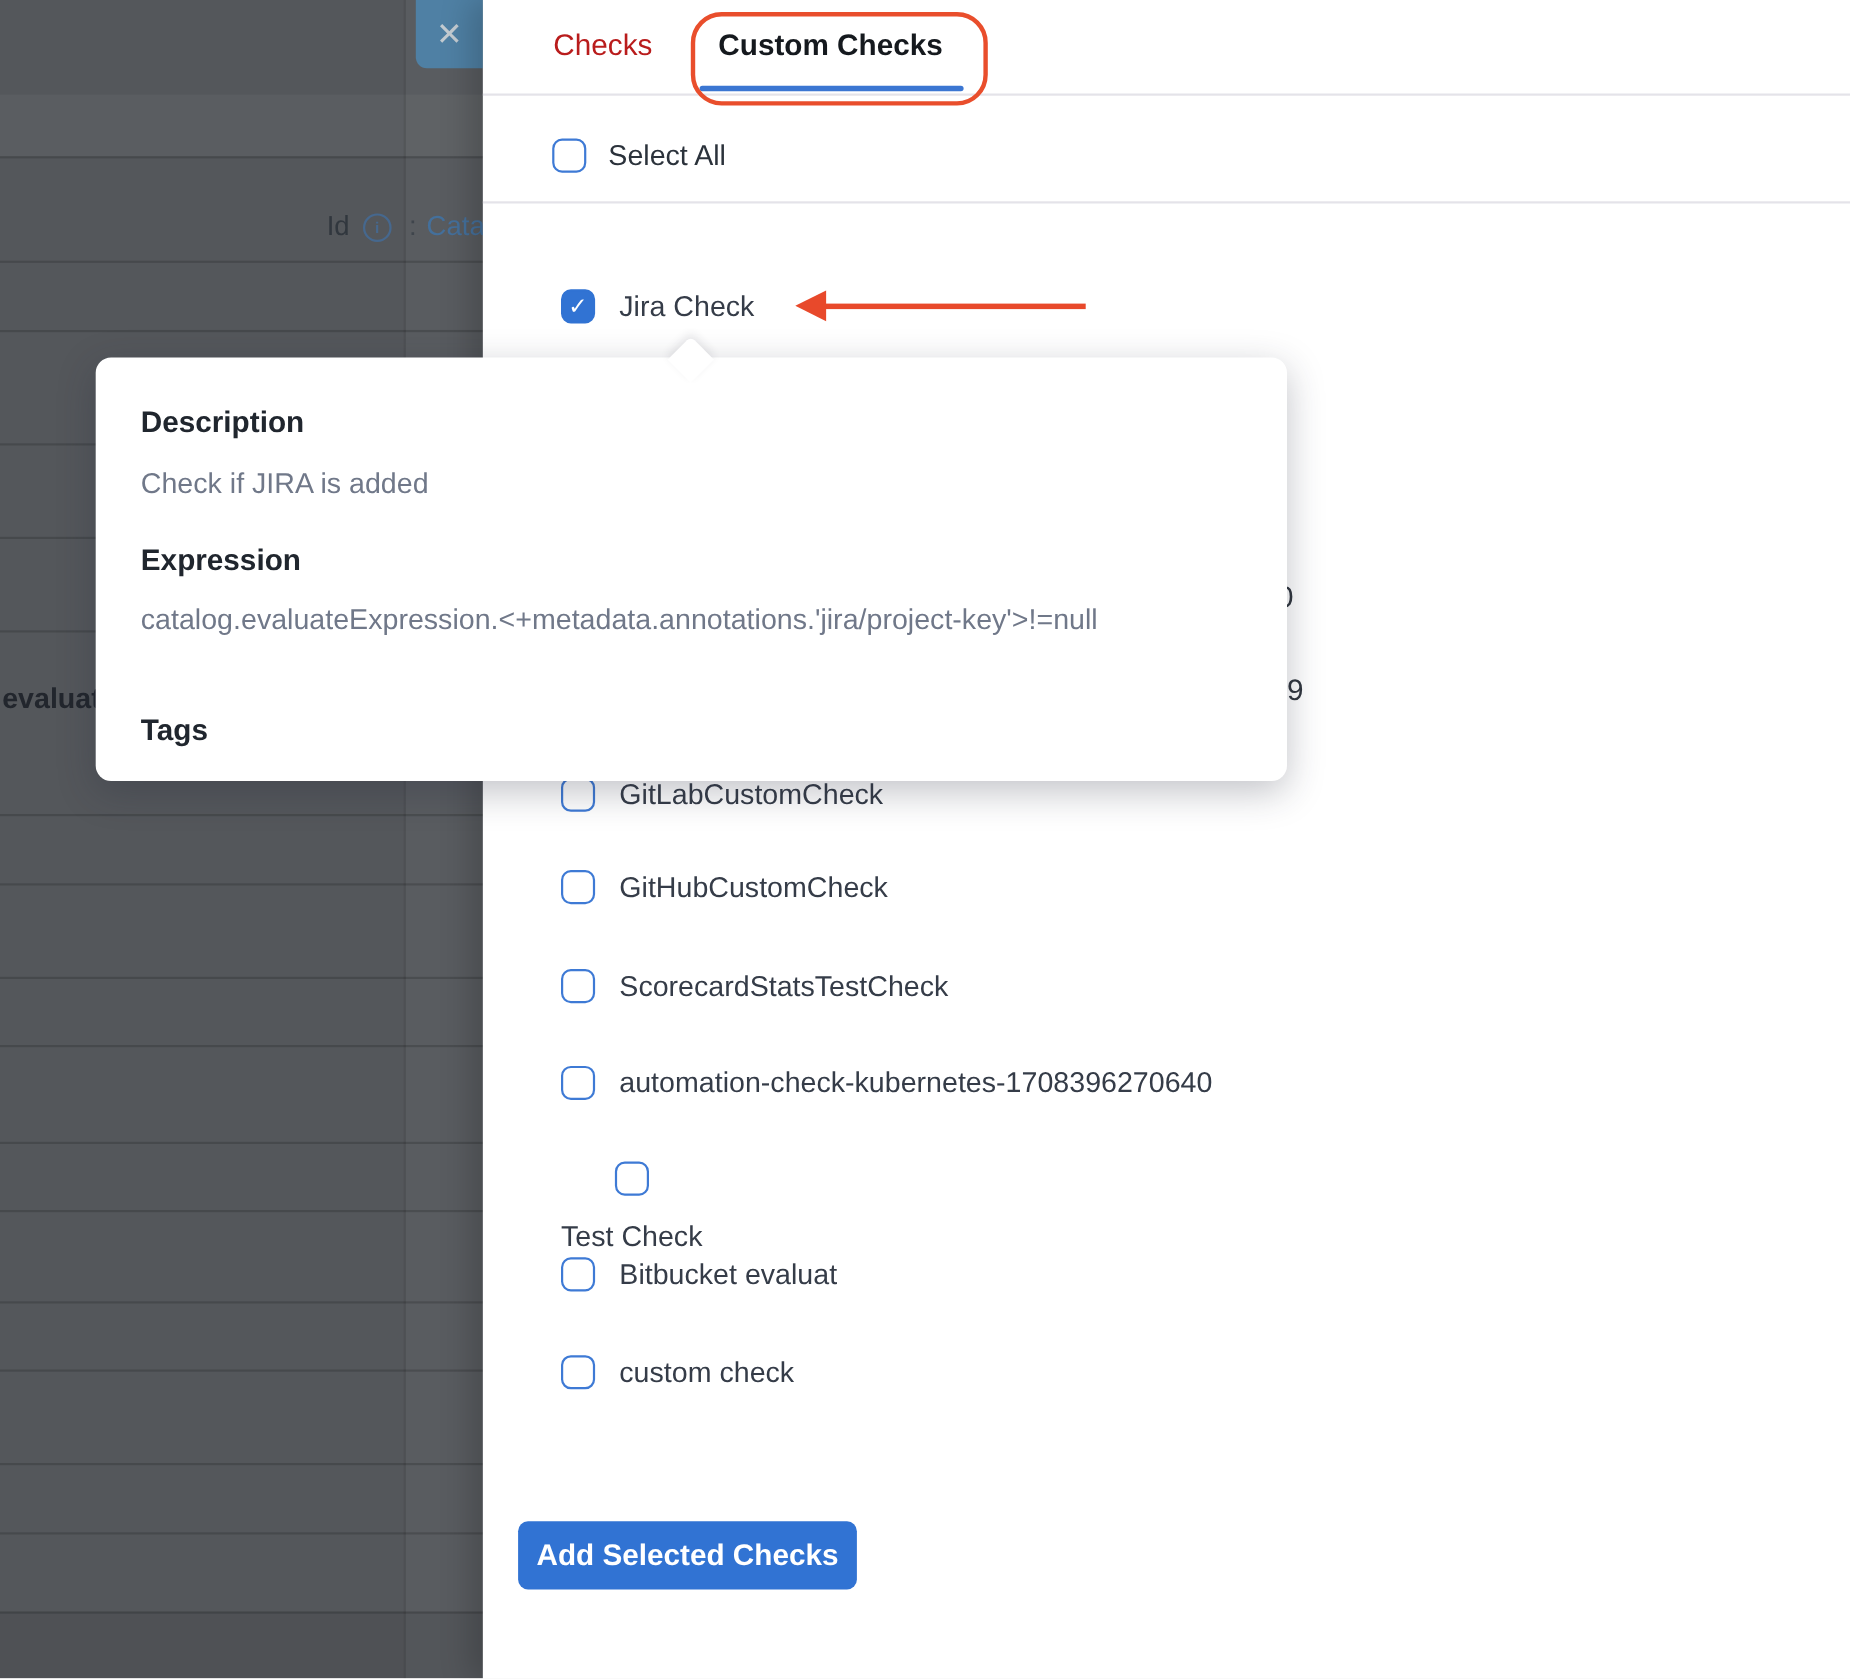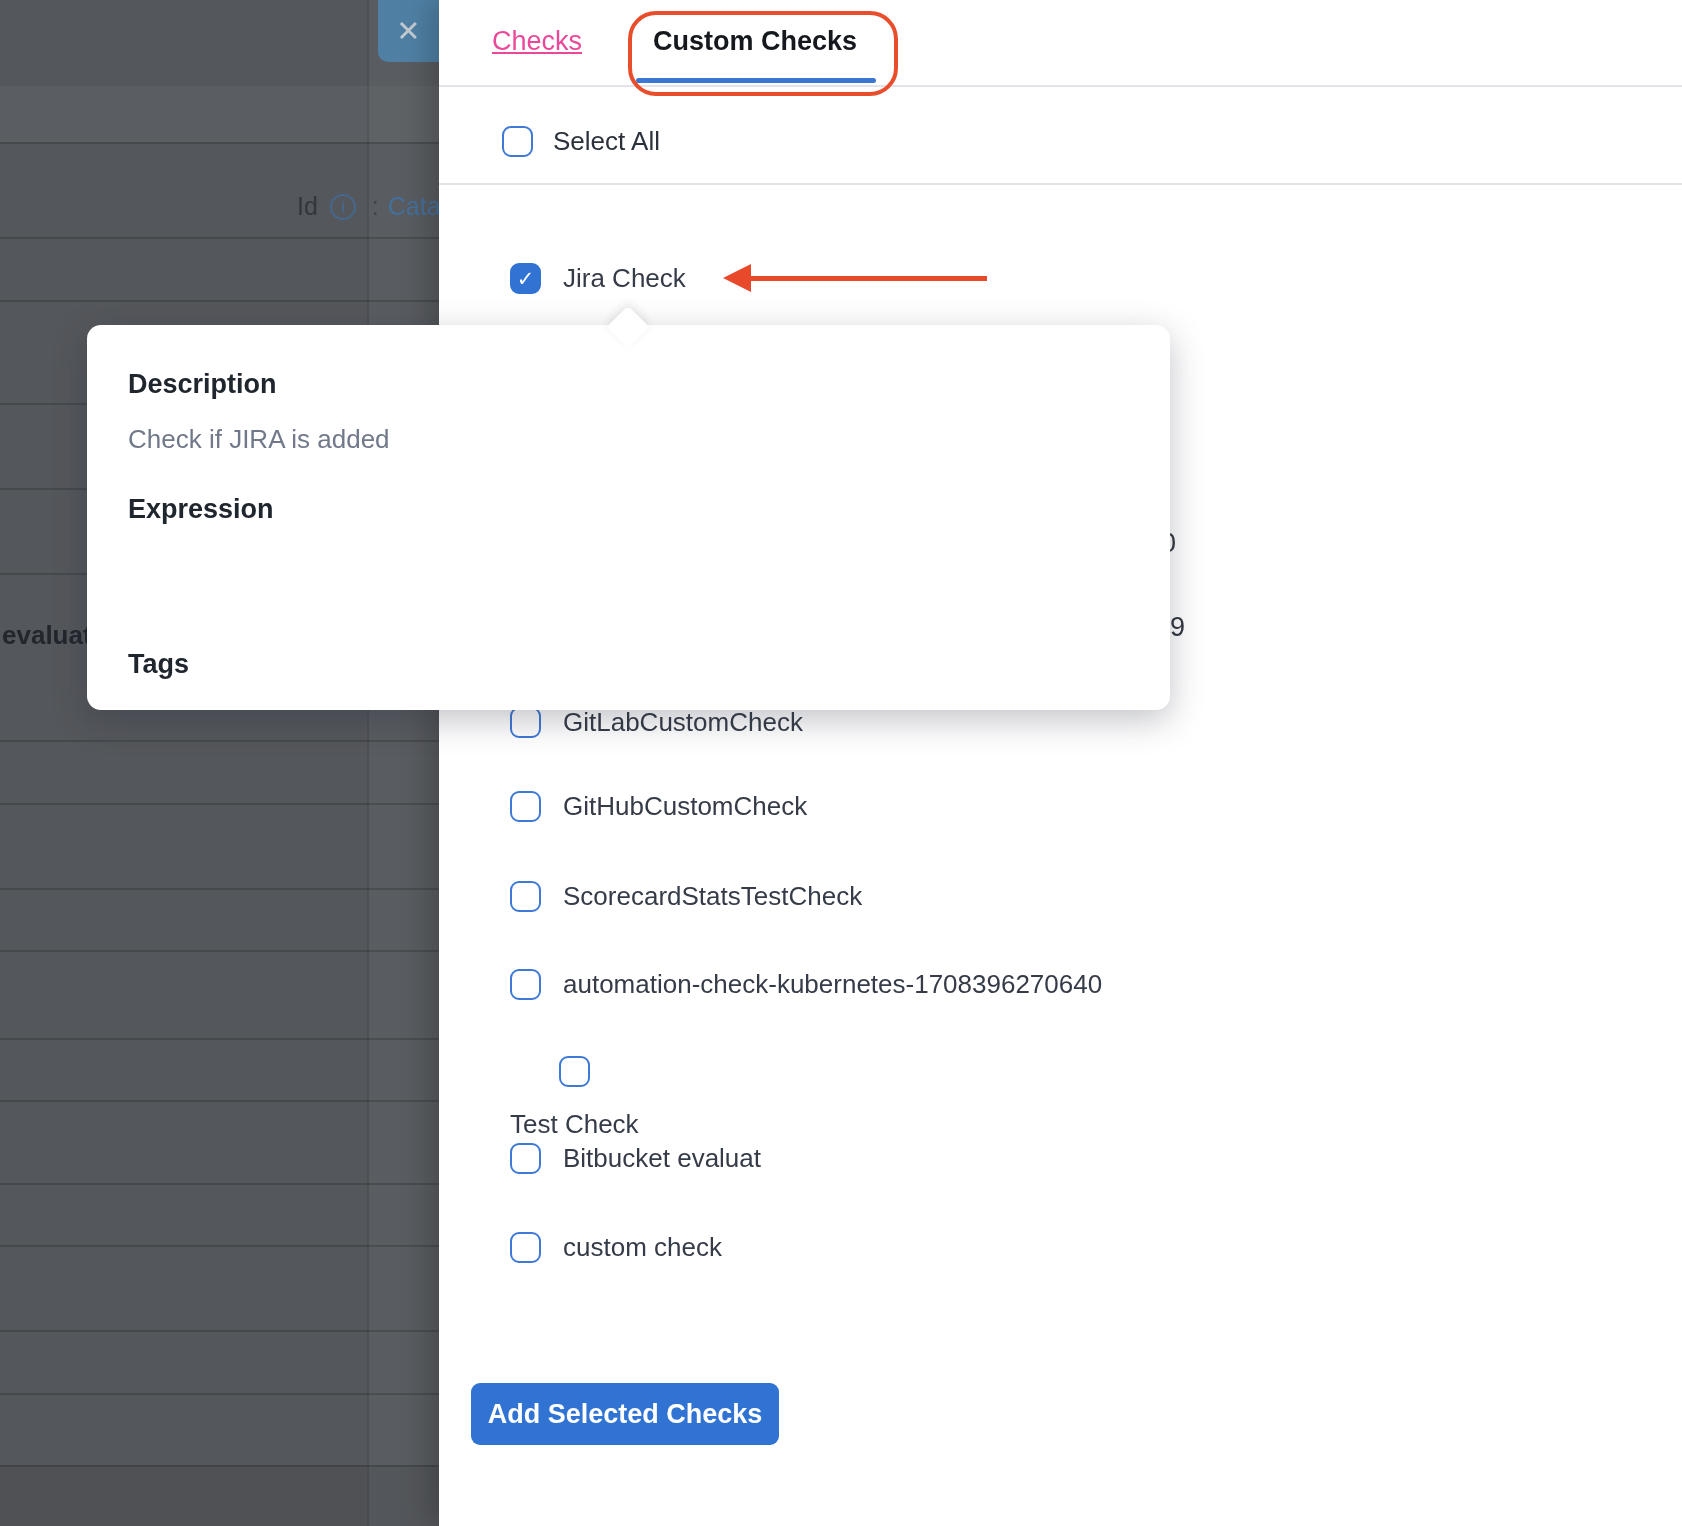--- a/index.html
+++ b/index.html
@@ -23,21 +23,21 @@
   .bg-link{color:#44709c;margin-left:9px;white-space:nowrap;}
   .bg-rowlabel{position:absolute;left:2px;top:620px;font-size:26px;font-weight:600;color:#22262d;white-space:nowrap;}
   .close-btn{position:absolute;left:378px;top:0;width:61px;height:62px;background:#4f80a4;
              border-radius:0 0 0 10px;display:flex;align-items:center;justify-content:center;
              color:#c3cbd1;font-size:29px;cursor:pointer;}
 
   
   .panel{position:absolute;left:439px;top:0;width:1243px;height:1526px;background:#ffffff;z-index:2;
          box-shadow:-12px 0 26px rgba(0,0,0,0.18);}
   .tab{position:absolute;top:26px;font-size:27px;white-space:nowrap;cursor:pointer;}
-  .tab-inactive{left:53px;color:#ec4899;font-weight:500;text-decoration:underline;}
+  .tab-inactive{left:64px;color:#b91c1c;font-weight:500;}
   .tab-active{left:214px;color:#15191e;font-weight:700;}
   .tab-underline{position:absolute;left:197px;top:78px;width:240px;height:5px;background:#3b76d2;border-radius:2.5px;}
   .tabs-border{position:absolute;left:0;top:85px;width:100%;height:2px;background:#e4e3e9;}
   .selectall-border{position:absolute;left:0;top:183px;width:100%;height:2px;background:#e4e3e9;}
 
   
   .anno-ring{position:absolute;left:189px;top:11px;width:262px;height:77px;border:4px solid #e94e2c;
              border-radius:28px;z-index:6;pointer-events:none;}
   .anno-arrow-shaft{position:absolute;left:308px;top:276px;width:240px;height:5px;background:#e8492b;z-index:6;}
   .anno-arrow-head{position:absolute;left:284px;top:264px;width:0;height:0;z-index:6;
@@ -172,16 +172,17 @@
     <div class="anno-arrow-head"></div>
 
     <button class="add-btn">Add Selected Checks</button>
   </div>
 
   <div class="tooltip">
     <div class="caret"></div>
     <div class="tt-h tt-h1">Description</div>
     <div class="tt-b tt-b1">Check if JIRA is added</div>
     <div class="tt-h tt-h2">Expression</div>
+    <div class="tt-b tt-b2">catalog.evaluateExpression.&lt;+metadata.annotations.'jira/project-key'&gt;!=null</div>
     <div class="tt-h tt-h3">Tags</div>
   </div>
 
 </div>
 
 </body></html>

